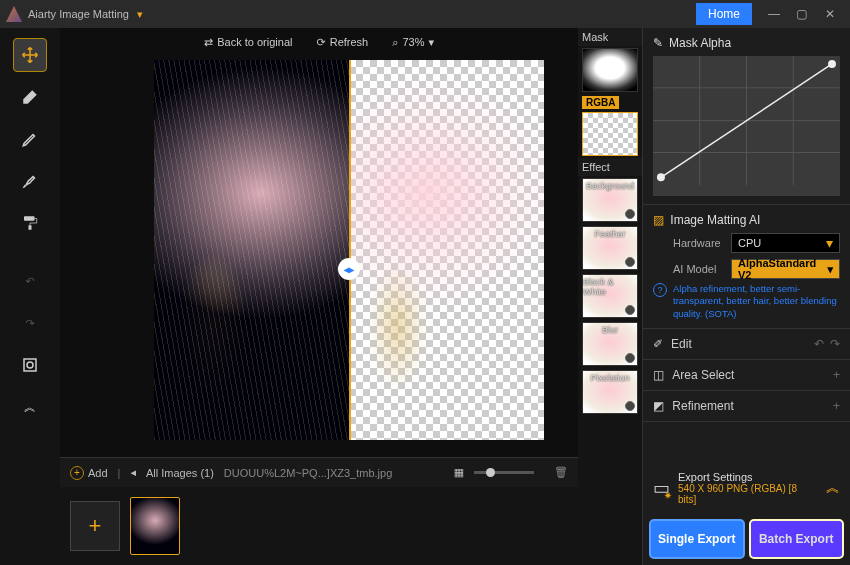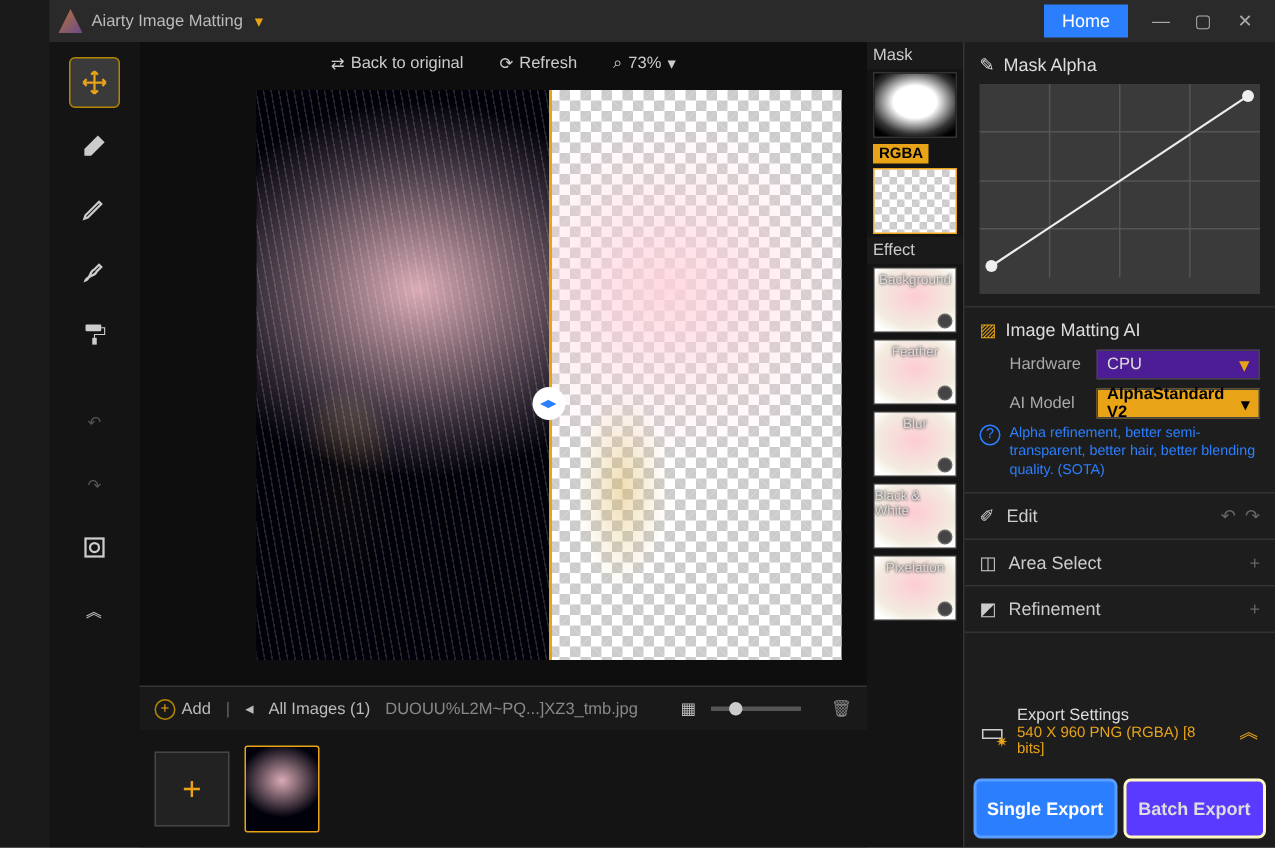--- a/index.html
+++ b/index.html
@@ -1,17 +1,17 @@
 <!DOCTYPE html>
 <html><head>
 <meta charset="utf-8">
 <style>
 * { margin:0; padding:0; box-sizing:border-box; font-family:Arial,sans-serif; }
 body { background:#1a1a1a; color:#aaa; font-size:11px; width:850px; height:565px; overflow:hidden; }
-.app { display:flex; flex-direction:column; height:565px;padding-left:33px; }
+.app { display:flex; flex-direction:column; height:565px; }
 .titlebar { height:28px; background:#2a2a2a; display:flex; align-items:center; padding:0 6px; }
 .titlebar .logo { width:16px; height:16px; background:linear-gradient(135deg,#b87333,#6a4a8c); clip-path:polygon(50% 0,100% 100%,0 100%); margin-right:6px; }
 .titlebar .title { color:#bbb; flex:0 0 auto; }
 .titlebar .menu { margin-left:8px; color:#e8a317; font-size:11px; }
 .titlebar .spacer { flex:1; }
 .btn { cursor:pointer; display:flex; align-items:center; justify-content:center; }
 .home { background:#2b7fff; color:#fff; padding:4px 12px; height:22px; margin-right:8px; font-size:12px; }
 .winbtn { width:28px; height:22px; color:#aaa; font-size:12px; }
 .main { flex:1; display:flex; overflow:hidden; }
 .toolcol { width:60px; background:#141414; display:flex; flex-direction:column; align-items:center; padding-top:10px; gap:8px; }
@@ -45,21 +45,21 @@
 .chktex { background-image:linear-gradient(45deg,#ccc 25%,transparent 25%),linear-gradient(-45deg,#ccc 25%,transparent 25%),linear-gradient(45deg,transparent 75%,#ccc 75%),linear-gradient(-45deg,transparent 75%,#ccc 75%); background-size:10px 10px; background-position:0 0,0 5px,5px -5px,-5px 0; background-color:#fff; }
 .fxtex { background:radial-gradient(ellipse 44px 34px at 50% 45%,rgba(255,200,210,.9),rgba(255,230,190,.3) 60%,#fff 80%),#eee; }
 .fxlabel { position:absolute; top:2px; text-shadow:0 0 2px #000; }
 .rightpanel { width:208px; background:#1d1d1d; display:flex; flex-direction:column; overflow:hidden; border-left:1px solid #333; }
 .rp-sec { border-bottom:1px solid #333; padding:8px 10px; }
 .rp-head { display:flex; align-items:center; gap:6px; color:#ddd; font-size:12px; }
 .curve { height:140px; background:#3a3a3a; margin-top:6px; position:relative; }
 .curve svg { position:absolute; inset:0; }
 .field { display:flex; align-items:center; margin-top:6px; font-size:11px;margin-left:20px; }
 .field .lab { width:58px; color:#aaa; }
-.sel { flex:1; background:#4c1d95; border:1px solid #444; color:#ddd; padding:2px 6px; display:flex; justify-content:space-between; align-items:center; height:20px; }
+.sel { flex:1; background:#000000; border:1px solid #444; color:#ddd; padding:2px 6px; display:flex; justify-content:space-between; align-items:center; height:20px; }
 .sel.yellow { background:#e8a317; color:#000; font-weight:bold; }
 .hint { color:#2b7fff; font-size:9.5px; margin-top:4px; line-height:1.3; display:flex; gap:6px; }
 .hint .q { width:14px; height:14px; border:1px solid #2b7fff; border-radius:50%; display:flex; align-items:center; justify-content:center; flex:0 0 auto; }
 .sect-row { display:flex; align-items:center; justify-content:space-between; padding:8px 10px; border-bottom:1px solid #333; color:#ccc; font-size:12px; }
 .sect-row .left2 { display:flex; align-items:center; gap:8px; }
 .sect-row .ops { display:flex; gap:6px; color:#666; }
 .exp { margin-top:auto; }
 .exp .row1 { display:flex; align-items:center; gap:8px; padding:8px 10px; }
 .exp .info .t1 { color:#ddd; font-size:11px; }
 .exp .info .t2 { color:#e8a317; font-size:10px; }
@@ -181,25 +181,25 @@
       <div class="mlabel">Effect</div>
       <div class="mthumb fxtex btn">
           <span class="fxlabel">Background</span>
           <div class="dot"></div>
         </div>
       <div class="mthumb fxtex btn">
           <span class="fxlabel">Feather</span>
           <div class="dot"></div>
         </div>
       <div class="mthumb fxtex btn">
+          <span class="fxlabel">Black &amp; White</span>
+          <div class="dot"></div>
+        </div>
+      <div class="mthumb fxtex btn">
           <span class="fxlabel">Blur</span>
-          <div class="dot"></div>
-        </div>
-      <div class="mthumb fxtex btn">
-          <span class="fxlabel">Black &amp; White</span>
           <div class="dot"></div>
         </div>
       <div class="mthumb fxtex btn">
           <span class="fxlabel">Pixelation</span>
           <div class="dot"></div>
         </div>
     </div>
 
     <div class="rightpanel">
       <div class="rp-sec">

